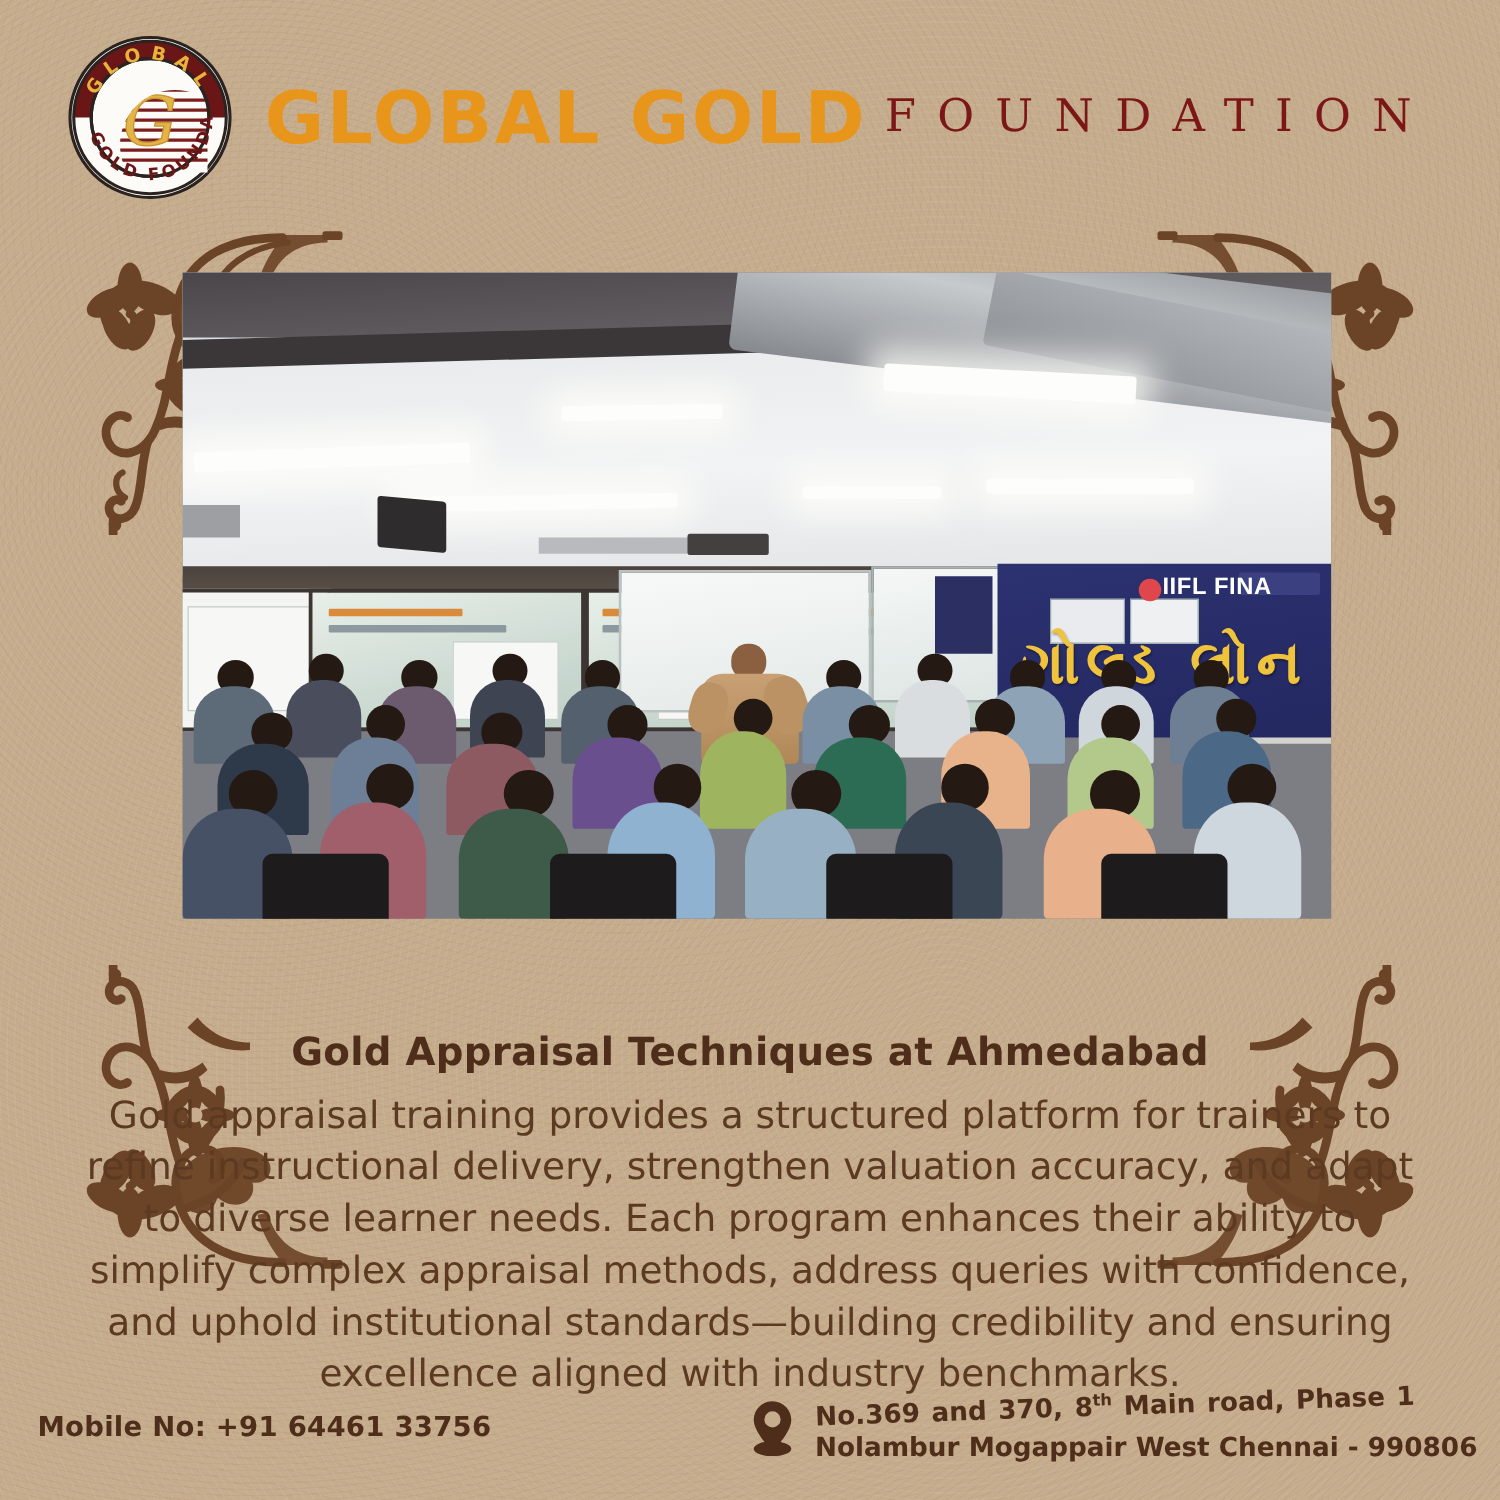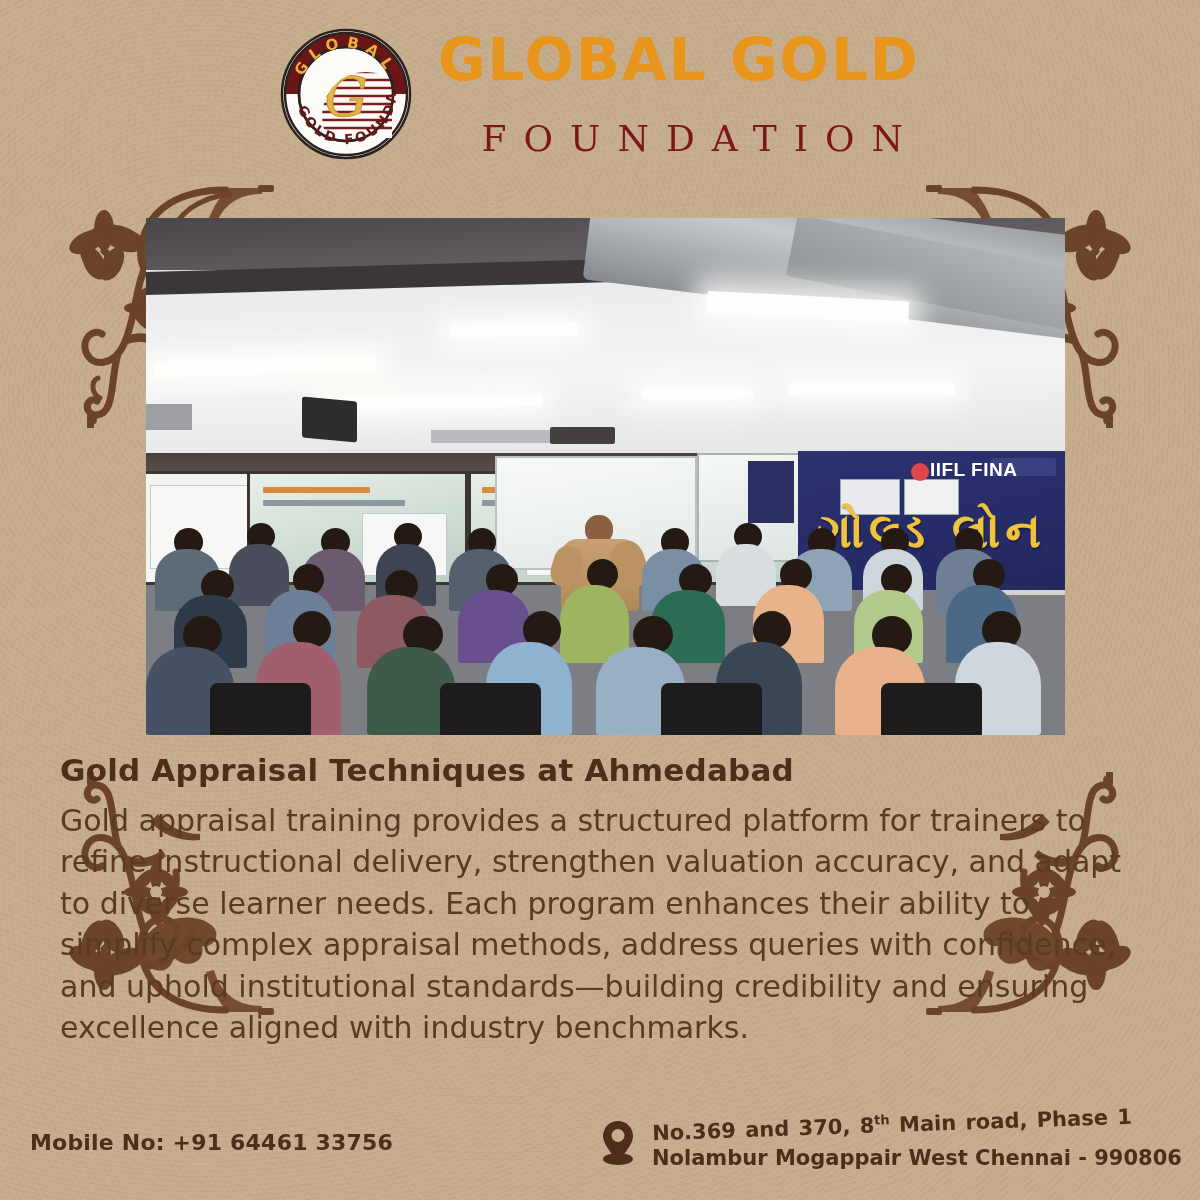--- a/index.html
+++ b/index.html
@@ -35,21 +35,21 @@
   }
 
   
   .header{
     position:absolute; top:14px; left:0; width:1200px; height:160px;
     display:flex; align-items:center; justify-content:center; gap:26px;
   }
   .emblem{ position:relative; width:132px; height:132px; flex:none; }
   .emblem svg{ display:block; width:132px; height:132px; }
 
-  .wordmark{ display:flex; flex-direction:column; align-items:flex-end; }
+  .wordmark{ display:flex; flex-direction:row; align-items:flex-start; }
   .wm-top{
     font-size:58px; font-weight:700; letter-spacing:2px; line-height:1.04;
     color:#e8951c; white-space:nowrap;
     font-family:"DejaVu Sans", sans-serif;
   }
   .rule-maroon{ height:4px; background:#6d1414; margin-top:6px; }
   .rule-gold{ height:4px; background:#e8951c; margin-top:5px; }
   .wm-bottom{
     font-size:36px; font-weight:400; letter-spacing:17px; line-height:1.1;
     color:#7c1717; margin-top:10px; text-align:center; padding-left:14px;
@@ -123,22 +123,22 @@
   .spk-arm     { left:50.8%; top:62.5%; width:3.6%; height:9%;  border-radius:40%; background:#bb9263; transform:rotate(-18deg); }
   .spk-arm2    { left:44.2%; top:63.5%; width:3.2%; height:8%;  border-radius:40%; background:#bb9263; transform:rotate(16deg); }
 
   
   .p{ position:absolute; border-radius:46% 46% 4% 4%; }
   .h{ position:absolute; border-radius:50%; background:#241a13; }
   .chair{ position:absolute; background:#1d1b1c; border-radius:8px 8px 3px 3px; }
 
   
   .caption{
-    position:absolute; left:60px; right:60px; top:752px;
-    text-align:left;
+    position:absolute; left:60px; right:60px; top:824px;
+    text-align:center;
   }
   .cap-title{
     font-size:31px; font-weight:700; color:#4e2d1a; letter-spacing:.2px;
     font-family:"DejaVu Sans", sans-serif; margin-bottom:12px;
   }
   .cap-body{
     font-size:30px; line-height:1.38; color:#5c3a22;
     font-family:"DejaVu Sans", sans-serif;
   }
 

